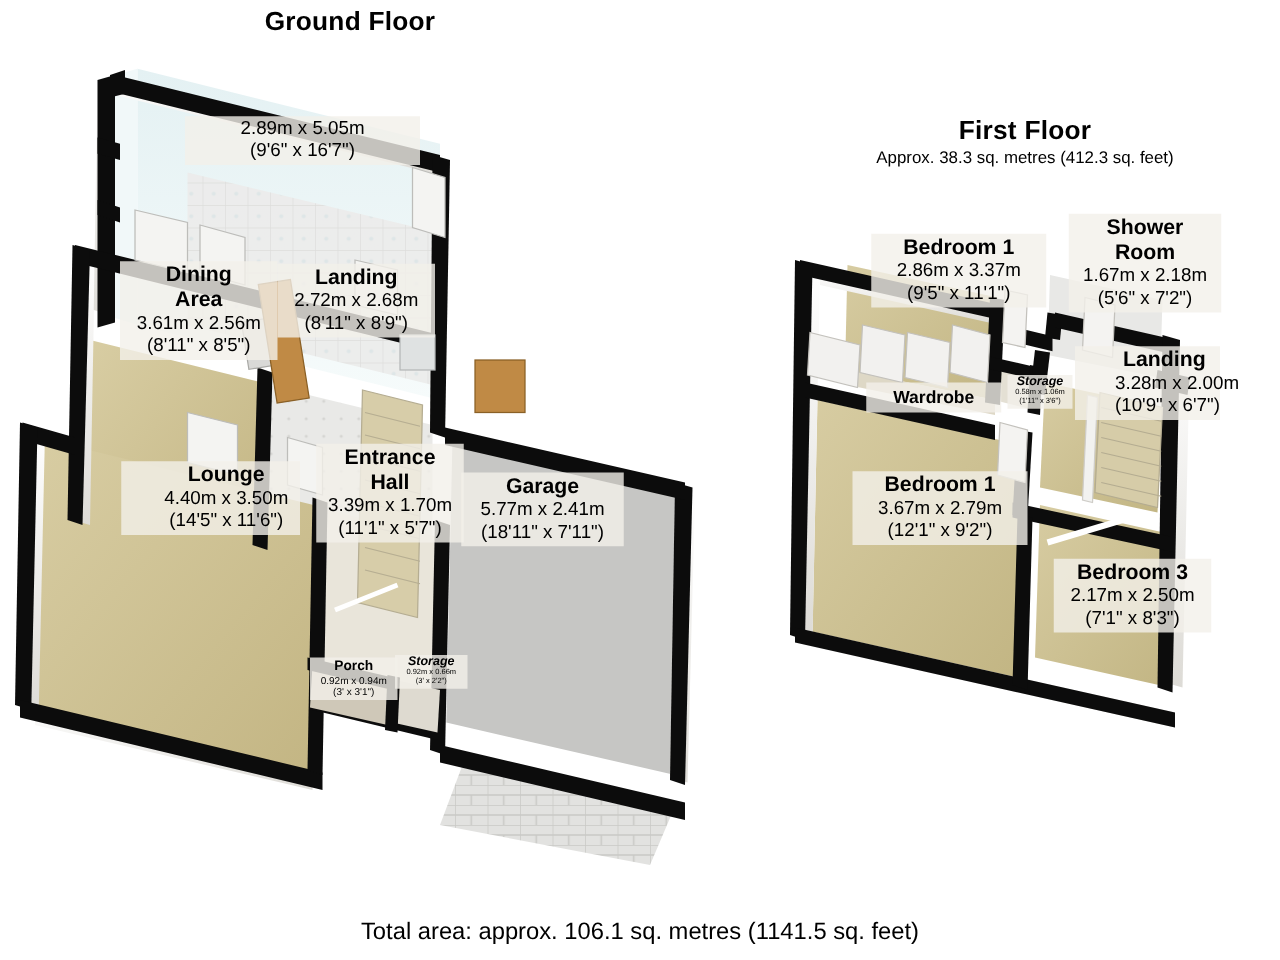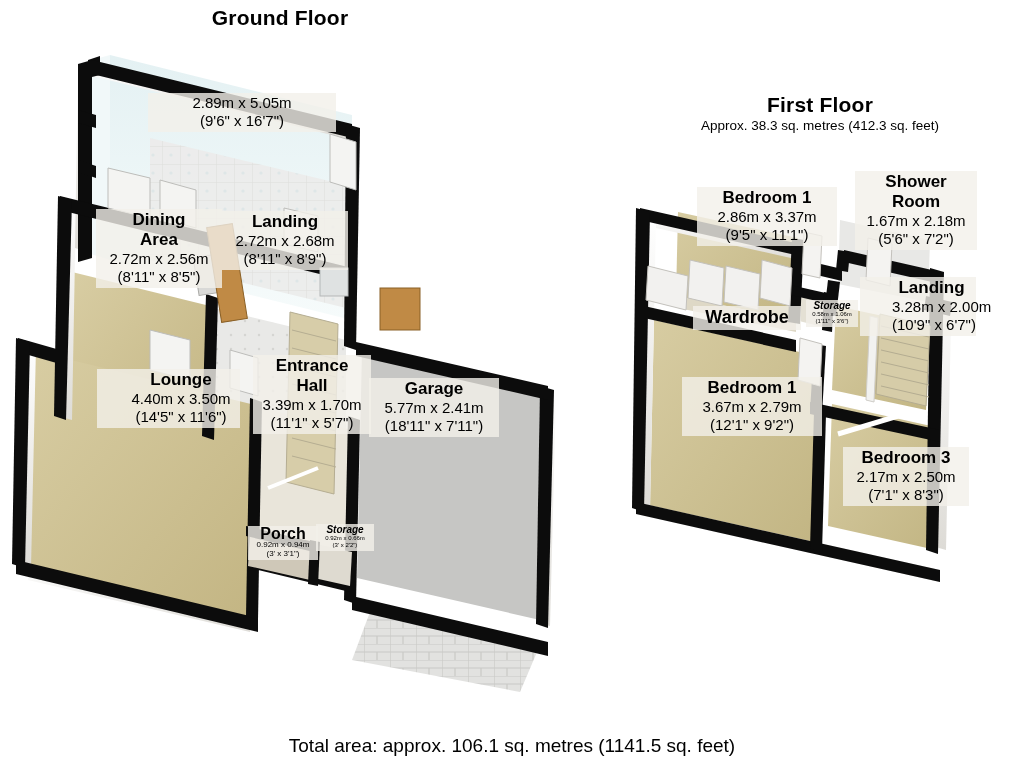--- a/index.html
+++ b/index.html
@@ -66,29 +66,29 @@
     font-weight: bold;
     font-size: 17px;
     line-height: 20px;
   }
   .room-label .rl-dim {
     font-size: 15px;
     line-height: 18px;
   }
   .room-label .rl-dim2 { font-size: 15px; line-height: 18px; }
 
-  .room-label.small .rl-name { font-size: 16px; line-height: 13px; }
+  .room-label.small .rl-name { font-size: 11px; line-height: 13px; }
   .room-label.small .rl-dim,
   .room-label.small .rl-dim2 { font-size: 8px; line-height: 9px; }
 
   .room-label.tiny .rl-name { font-size: 10px; line-height: 10px; font-style: italic; }
   .room-label.tiny .rl-dim,
   .room-label.tiny .rl-dim2 { font-size: 6px; line-height: 7px; }
 
-  .room-label.plain .rl-name { font-size: 18px; line-height: 21px; }
+  .room-label.plain .rl-name { font-size: 14px; line-height: 21px; }
 
   
   #lbl-conservatory { left: 148px; top: 93px; width: 188px; }
   #lbl-dining       { left:  96px; top: 209px; width: 126px; }
   #lbl-kitchen      { left: 222px; top: 211px; width: 126px; }
   #lbl-lounge       { left:  97px; top: 369px; width: 143px; padding-left: 30px; }
   #lbl-entrance     { left: 253px; top: 355px; width: 118px; }
   #lbl-garage       { left: 369px; top: 378px; width: 130px; }
   #lbl-porch        { left: 248px; top: 526px; width:  70px; }
   #lbl-storage-gf   { left: 316px; top: 524px; width:  58px; }
@@ -312,21 +312,21 @@
 </div>
 
 <div class="room-label" id="lbl-conservatory">
   <div class="rl-dim">2.89m x 5.05m</div>
   <div class="rl-dim2">(9'6" x 16'7")</div>
 </div>
 
 <div class="room-label" id="lbl-dining">
   <div class="rl-name">Dining</div>
   <div class="rl-name">Area</div>
-  <div class="rl-dim">2.72m x 2.56m</div>
+  <div class="rl-dim">3.61m x 2.56m</div>
   <div class="rl-dim2">(8'11" x 8'5")</div>
 </div>
 
 <div class="room-label" id="lbl-kitchen">
   <div class="rl-name">Landing</div>
   <div class="rl-dim">2.72m x 2.68m</div>
   <div class="rl-dim2">(8'11" x 8'9")</div>
 </div>
 
 <div class="room-label" id="lbl-lounge">

